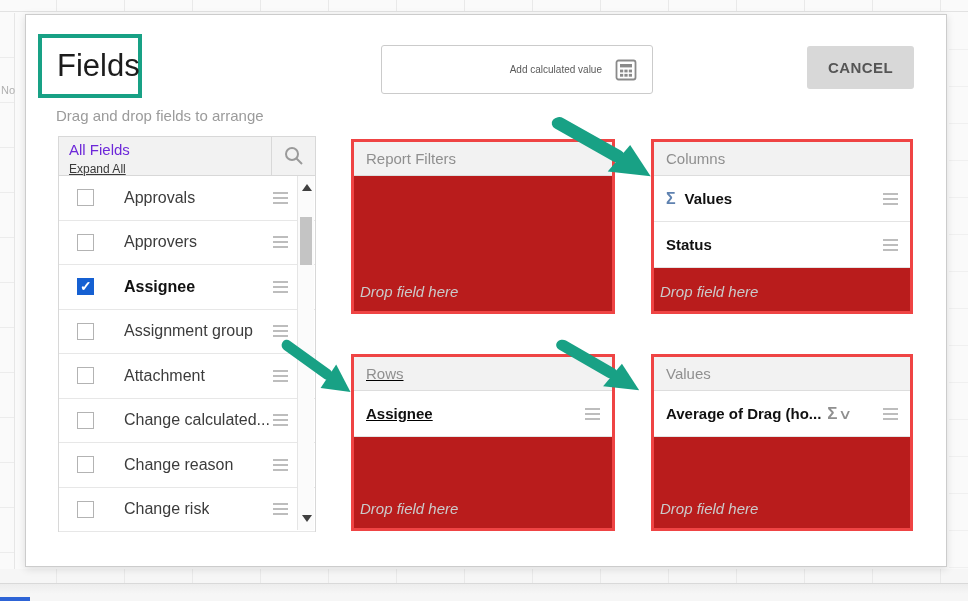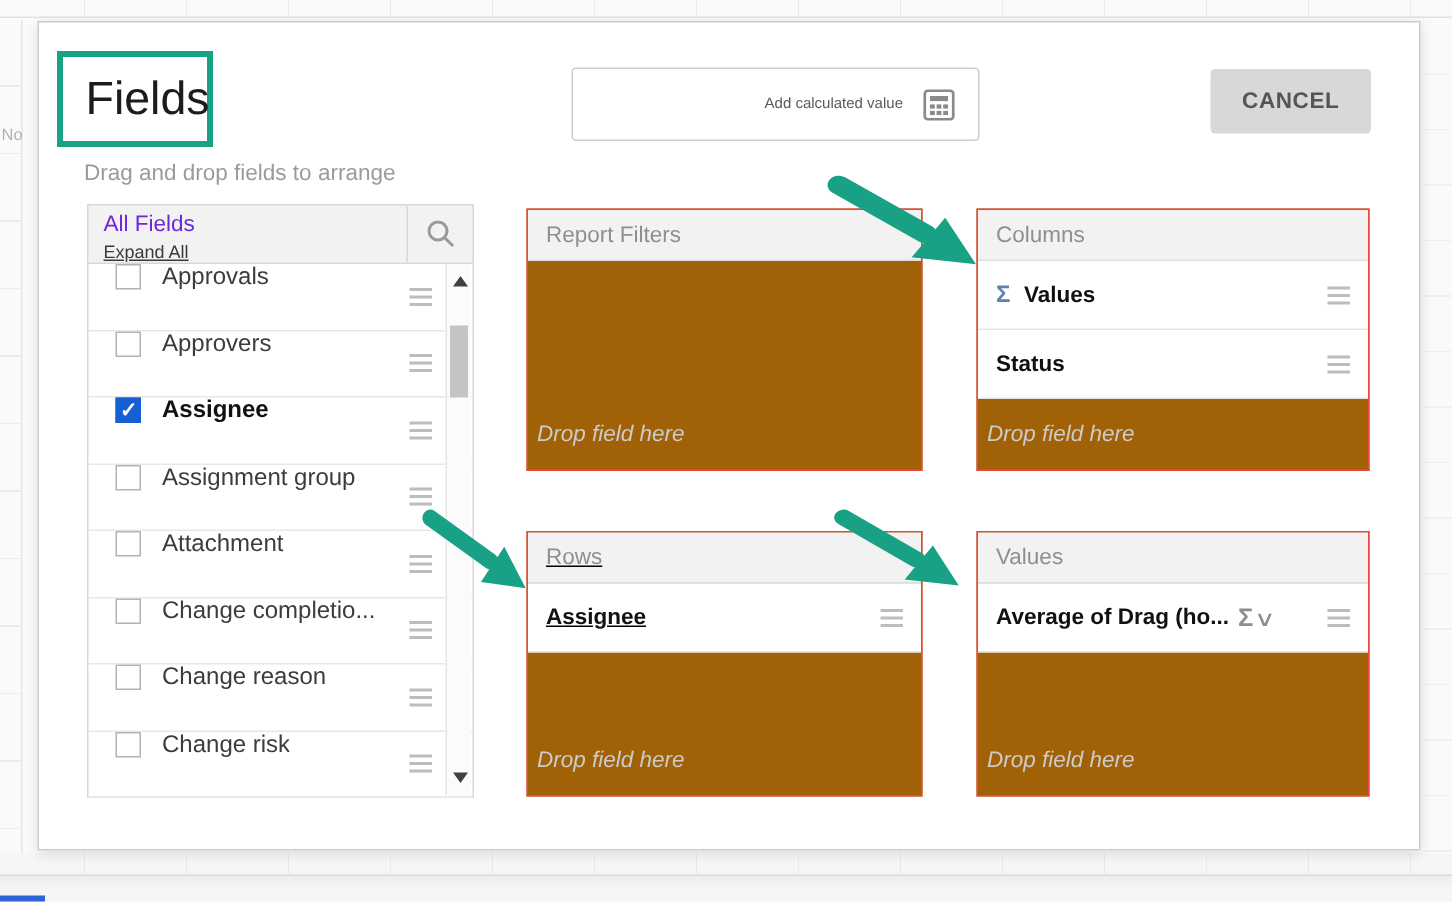--- a/index.html
+++ b/index.html
@@ -52,21 +52,21 @@
     border:1px solid #d8d8d8; padding:4px 0 0 10px; }
   .allfields-title { font-size:15px; color:#6d28d9; line-height:18px; }
   .expand-all { font-size:12px; color:#3a3a3a; text-decoration:underline; cursor:pointer; }
   .search-btn { position:absolute; right:0; top:0; width:44px; height:38px;
     border-left:1px solid #d8d8d8; display:flex; align-items:center; justify-content:center;
     cursor:pointer; }
 
   .fields-list { position:relative; height:356px; border:1px solid #d8d8d8; border-top:none;
     background:#fff; }
   .field-row { position:relative; height:44.5px; border-bottom:1px solid #e7e7e7;
-    display:flex; padding-left:18px; cursor:pointer; }
+    display:flex; align-items:center; padding-left:18px; cursor:pointer;gap:16px; }
   .field-row:last-child { border-bottom:none; }
   .checkbox { width:17px; height:17px; border:1px solid #b3b3b3; background:#fff;
     flex:0 0 auto; cursor:pointer; position:relative; }
   .checkbox.checked { background:#1560d2; border-color:#1560d2; }
   .checkbox.checked::after { content:"✓"; position:absolute; left:2px; top:-1px;
     color:#fff; font-size:14px; font-weight:bold; }
   .field-label { font-size:16px; color:#3c3c3c; margin-left:14px; white-space:nowrap;
     overflow:hidden; max-width:150px; }
   .field-row.checked .field-label { font-weight:bold; color:#111; }
   .burger { position:absolute; right:27px; top:50%; width:15px; height:2px;
@@ -76,21 +76,21 @@
     background:#fbfbfb; border-left:1px solid #e5e5e5; }
   .scroll-up, .scroll-down { position:absolute; left:4px; width:0; height:0; cursor:pointer; }
   .scroll-up { top:8px; border-left:5px solid transparent; border-right:5px solid transparent;
     border-bottom:7px solid #404040; }
   .scroll-down { bottom:8px; border-left:5px solid transparent; border-right:5px solid transparent;
     border-top:7px solid #404040; }
   .scroll-thumb { position:absolute; left:2px; top:41px; width:12px; height:48px;
     background:#c4c4c4; cursor:grab; }
 
   
-  .panel { position:absolute; border:1px solid #ef4444; background:#a16207; }
+  .panel { position:absolute; border:3px solid #ef4444; background:#b91c1c; }
   .panel-header { height:34px; background:#f2f2f2; border-bottom:1px solid #dddddd;
     display:flex; align-items:center; padding-left:12px; }
   .panel-title { font-size:15px; color:#8f8f8f; }
   .panel-body { position:relative; }
   .panel-item { position:relative; height:46px; border-bottom:1px solid #e4e4e4;
     display:flex; align-items:center; padding-left:12px; cursor:grab; background:#fff; }
   .panel-item .label { font-size:15px; font-weight:bold; color:#111; }
   .sigma-blue { font-size:16px; font-weight:bold; color:#5f82b0; margin-right:9px; }
   .sigma-gray { font-size:17px; font-weight:bold; color:#8f8f8f; margin-left:6px; }
   .chev { font-size:14px; color:#8f8f8f; margin-left:2px; transform:scaleX(1.4); display:inline-block; }
@@ -183,21 +183,21 @@
         <span class="field-label">Assignment group</span>
         <span class="burger"></span>
       </div>
       <div class="field-row">
         <span class="checkbox"></span>
         <span class="field-label">Attachment</span>
         <span class="burger"></span>
       </div>
       <div class="field-row">
         <span class="checkbox"></span>
-        <span class="field-label">Change completio...</span>
+        <span class="field-label">Change calculated...</span>
         <span class="burger"></span>
       </div>
       <div class="field-row">
         <span class="checkbox"></span>
         <span class="field-label">Change reason</span>
         <span class="burger"></span>
       </div>
       <div class="field-row">
         <span class="checkbox"></span>
         <span class="field-label">Change risk</span>

